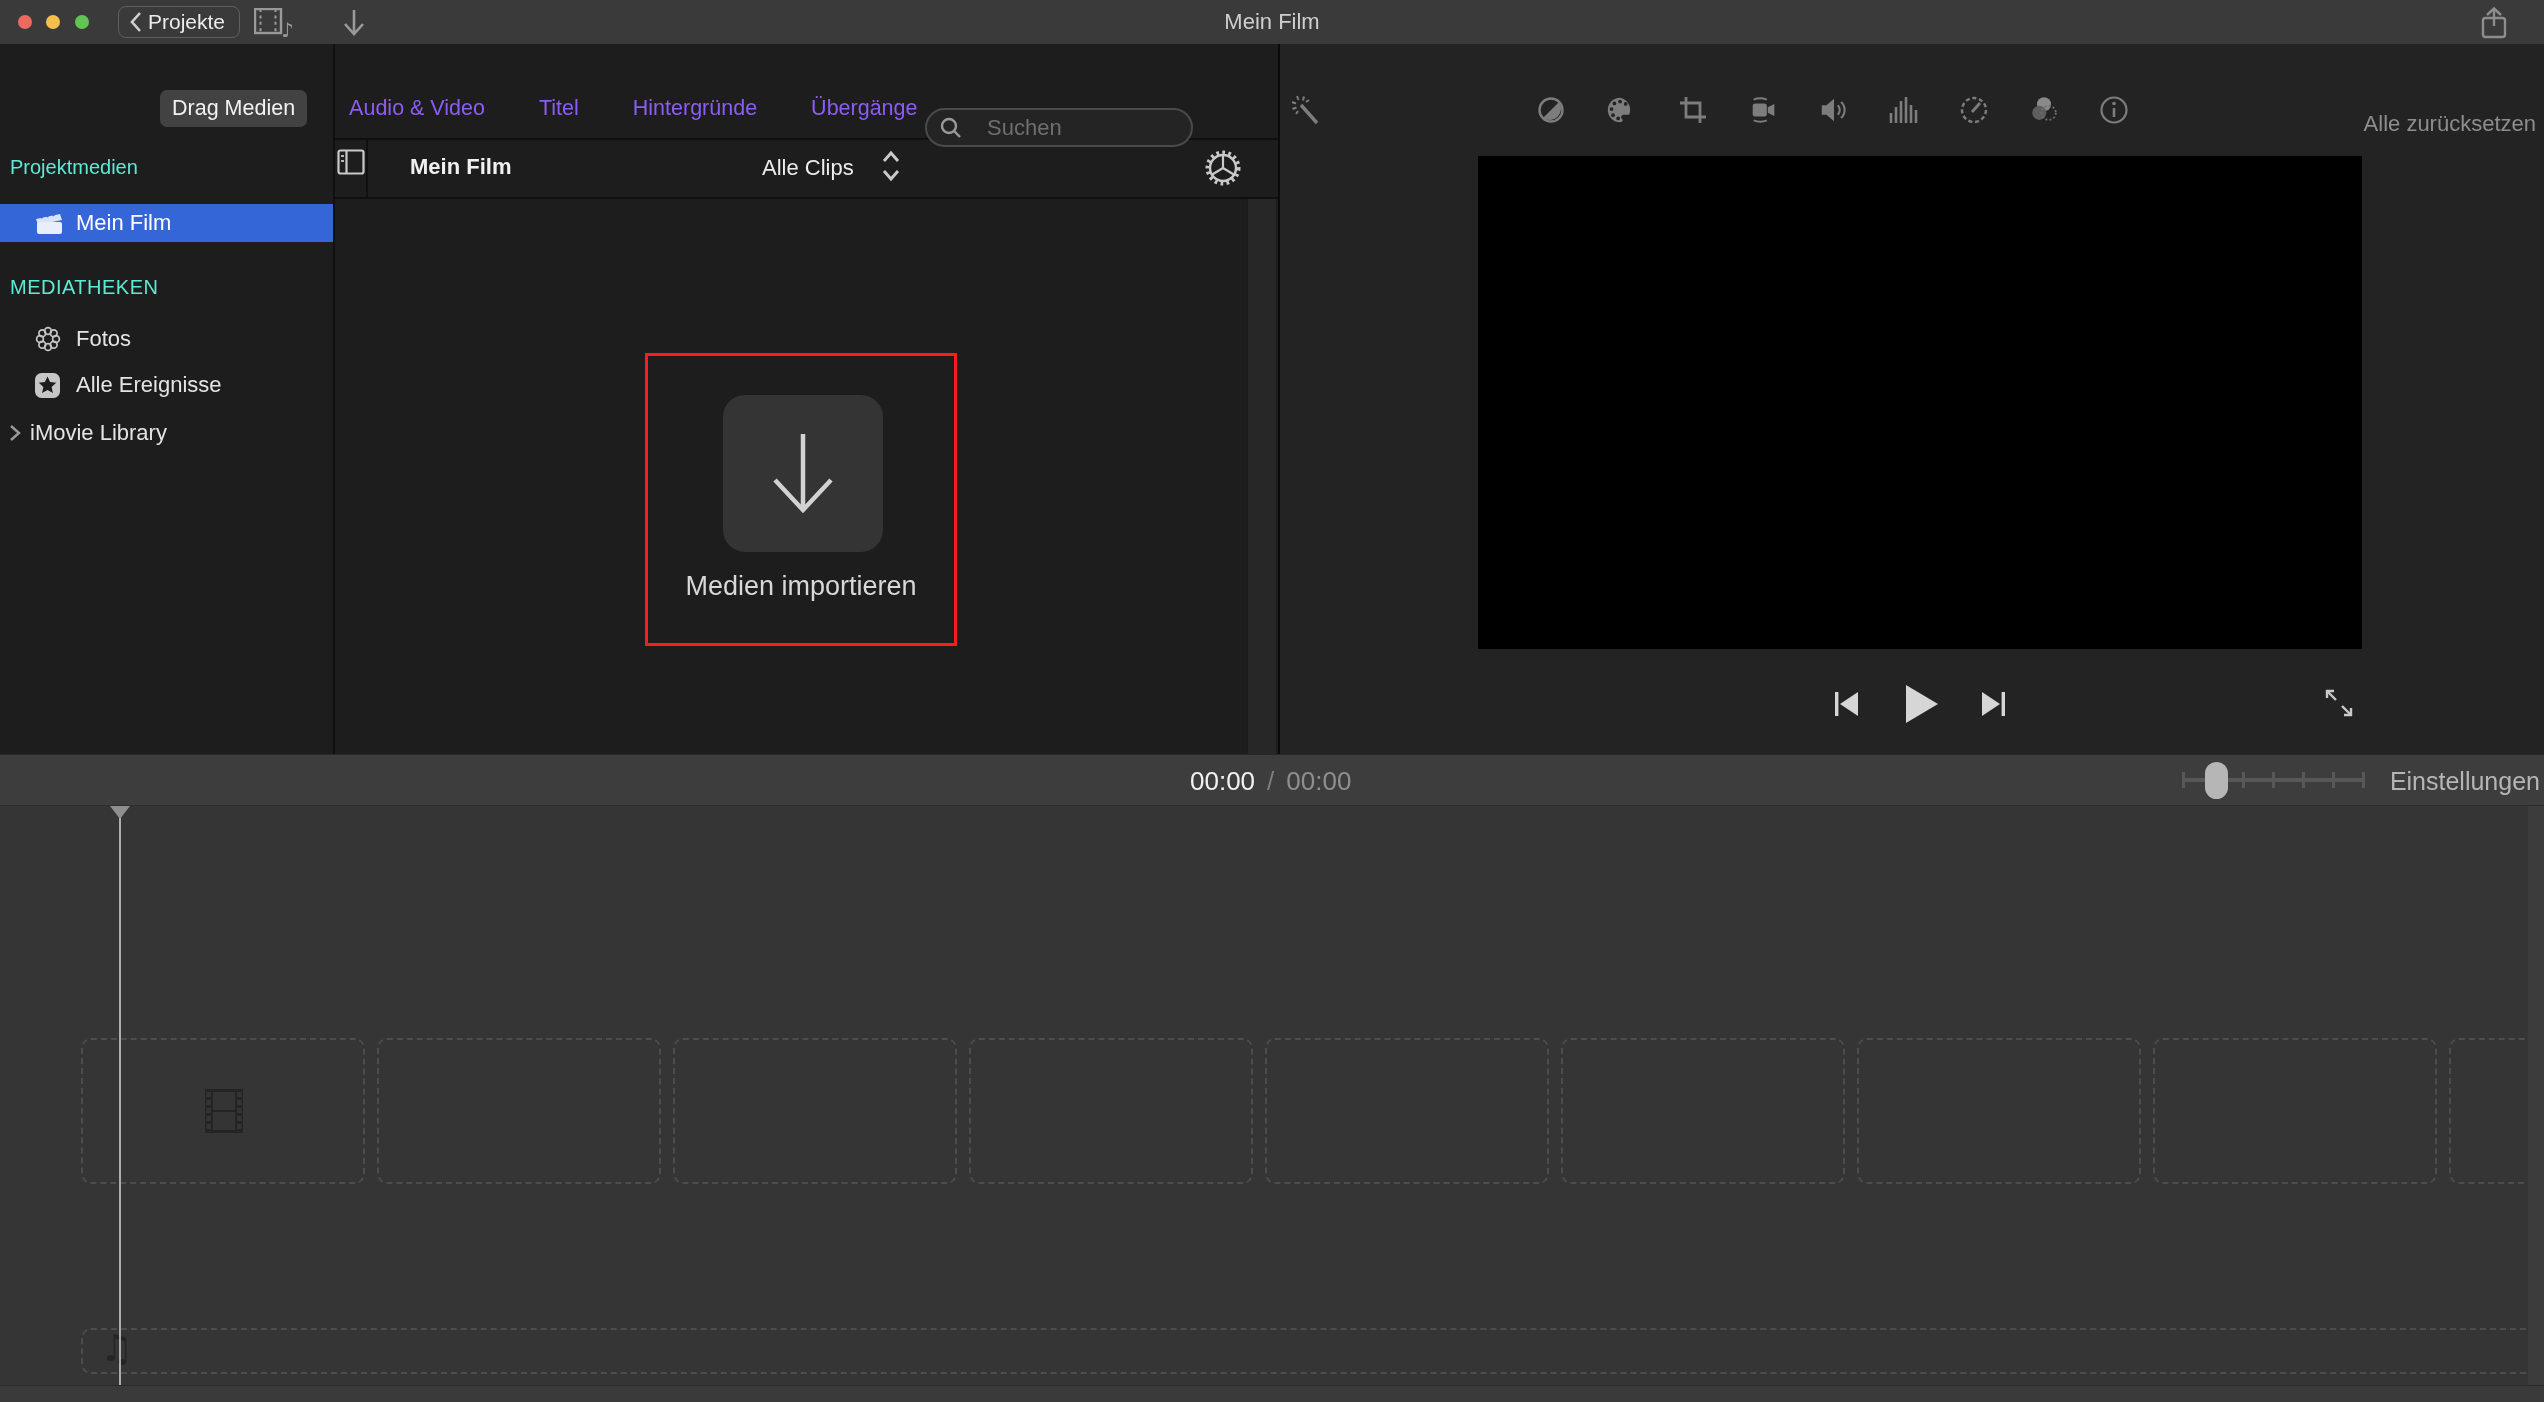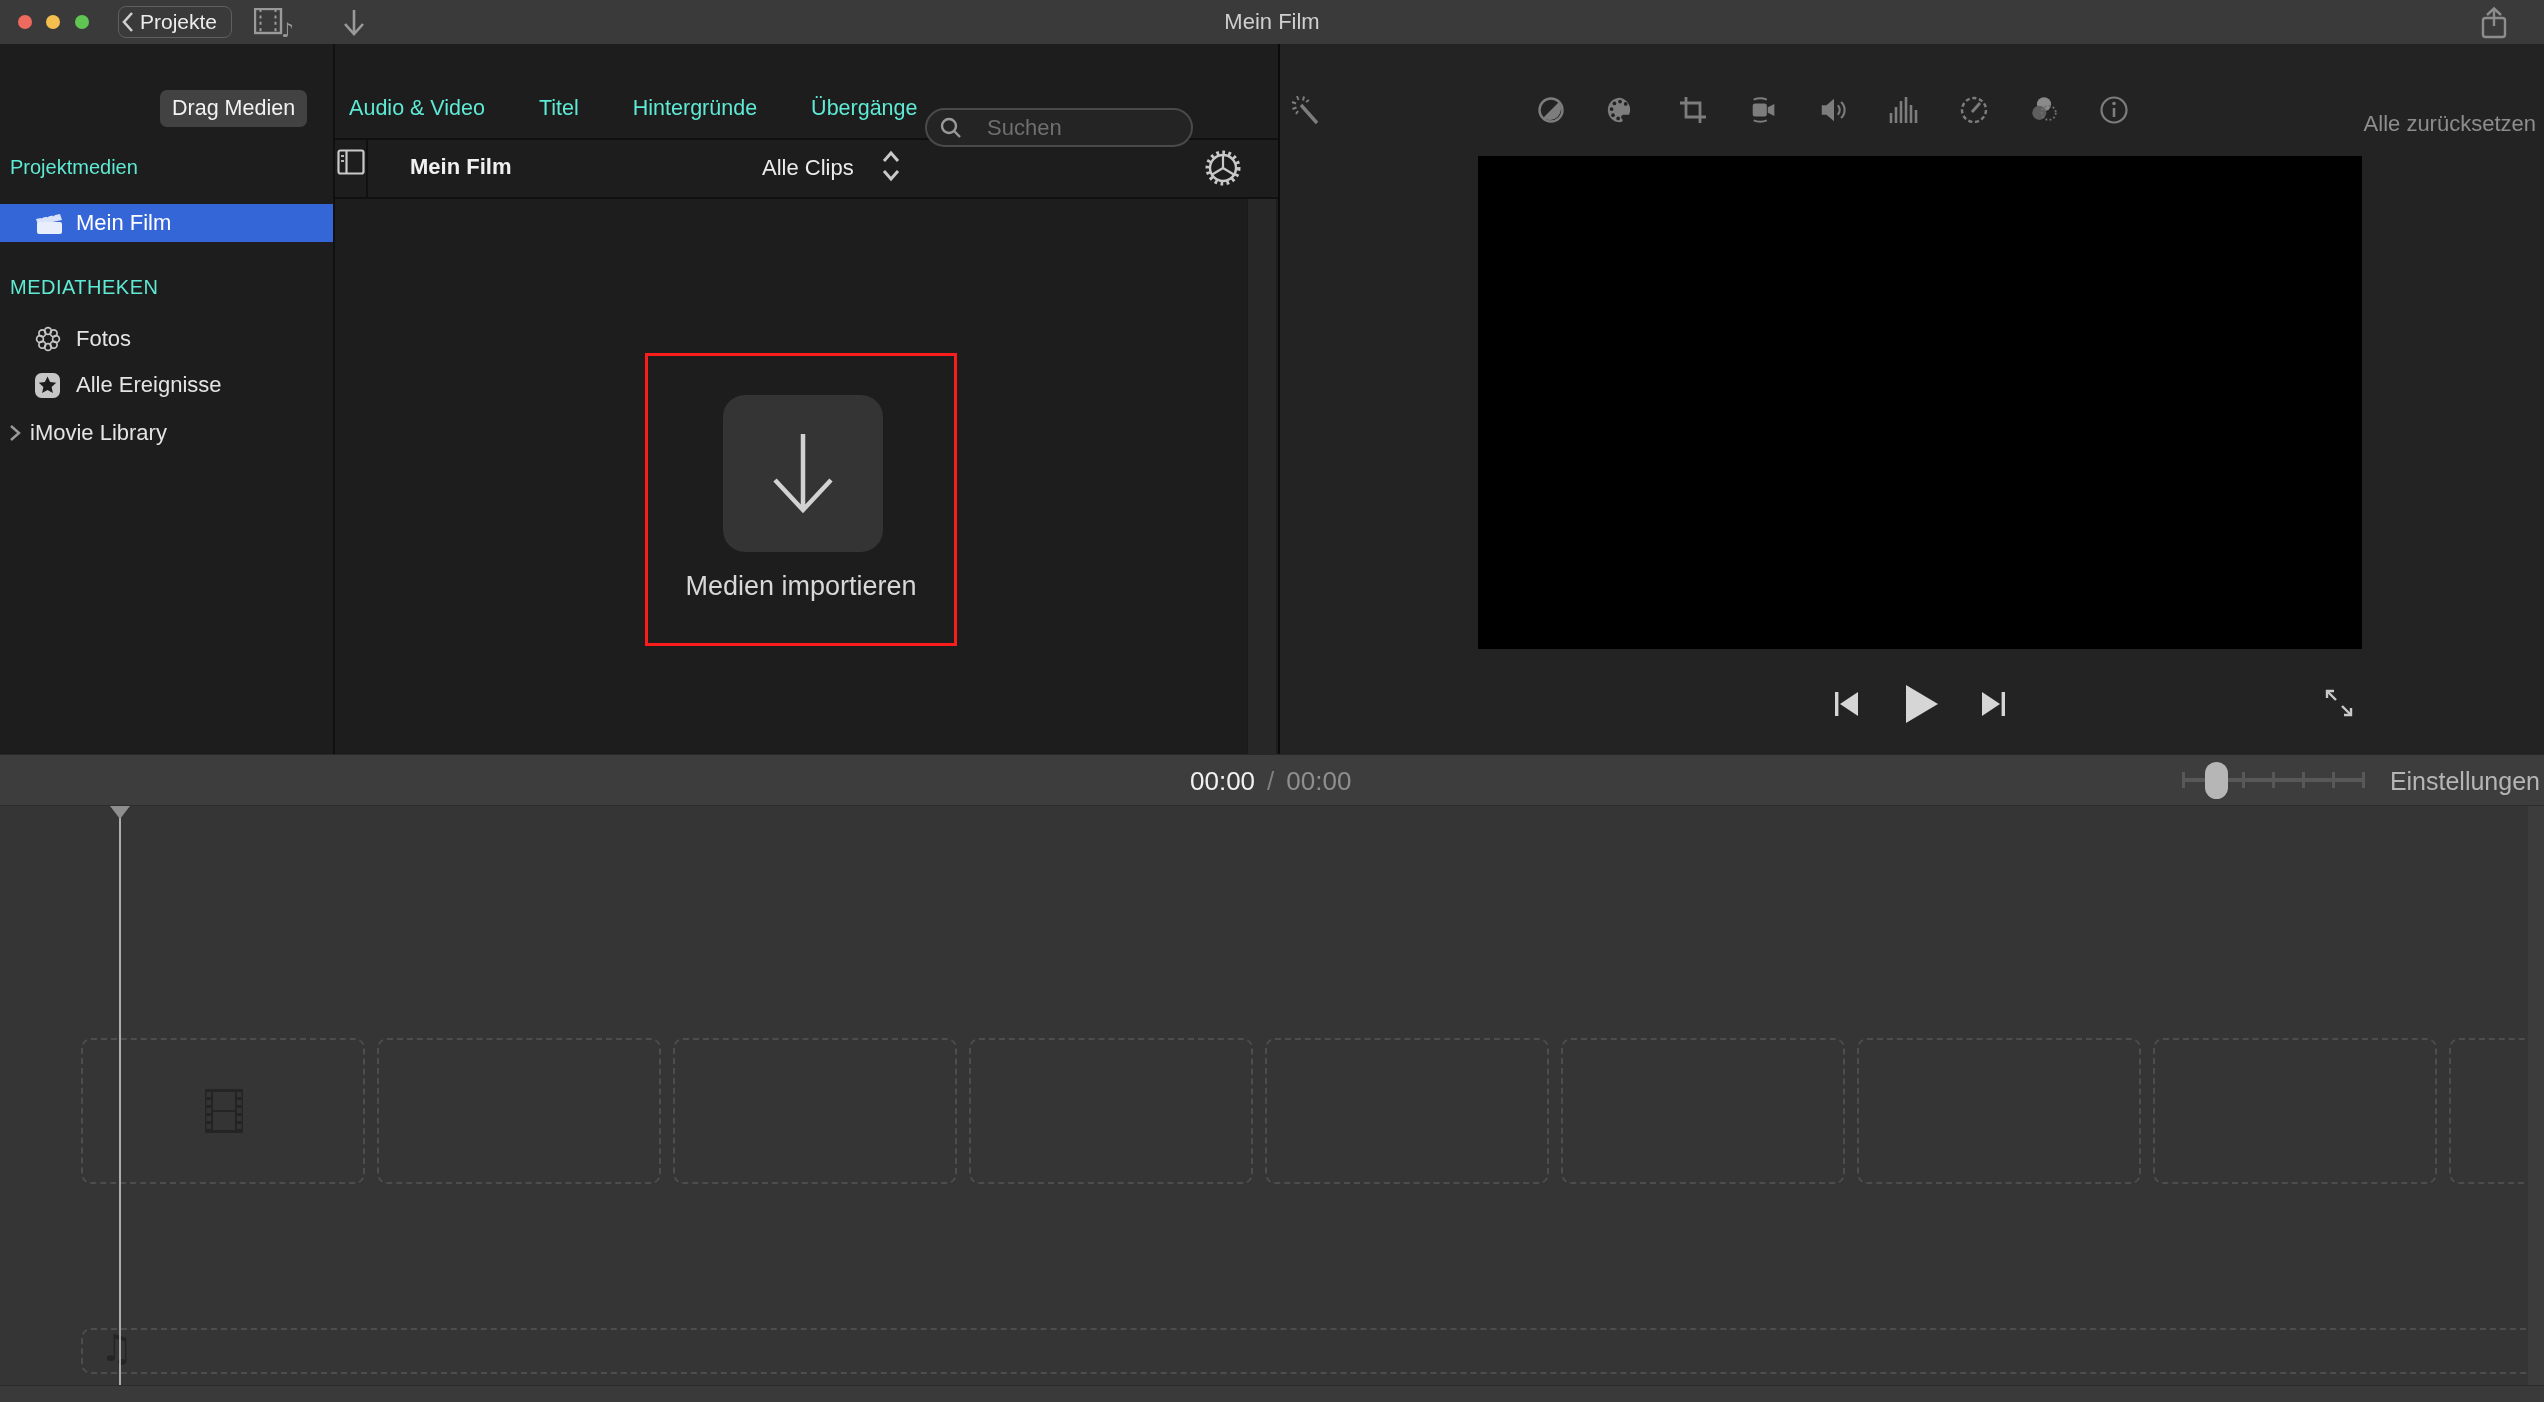--- a/index.html
+++ b/index.html
@@ -4,34 +4,34 @@
 <style>
   * { margin:0; padding:0; box-sizing:border-box; }
   html,body { background:#111; }
   body { font-family:"Liberation Sans","DejaVu Sans",sans-serif; }
   #app { position:relative; width:2544px; height:1402px; overflow:hidden; background:#1d1d1d; }
   .abs { position:absolute; }
 
   
   .titlebar { left:0; top:0; width:2544px; height:44px; background:#3a3a3a; }
   .tl-dot { top:15px; width:14px; height:14px; border-radius:50%; }
-  .projekte-btn { left:118px; top:6px; height:32px; padding:0 14px 0 2px; border:1.5px solid #5f5f5f;
+  .projekte-btn { left:118px; top:6px; height:32px; padding:0 14px 0 10px; border:1.5px solid #5f5f5f;
                   border-radius:8px; display:flex; align-items:center; gap:6px; color:#ececec; font-size:21px; }
   .win-title { left:0; top:9px; width:2544px; text-align:center; color:#cfcfcf; font-size:22px; }
   .tb-icon { color:#9a9a9a; }
 
   
   .upper { left:0; top:44px; width:2544px; height:710px; background:#1d1d1d; }
   .viewer-panel { left:1278px; top:0; width:1266px; height:710px; background:#232323; border-left:2px solid #0b0b0b; }
   .v-div { background:#101010; width:2px; }
   .h-div { background:#101010; height:2px; }
 
   
   .tabs-row { left:160px; top:45px; height:38px; display:flex; align-items:center; gap:30px; }
-  .tab { color:#5eead4; font-size:21.5px; padding:6px 12px; border-radius:7px; white-space:nowrap; }
+  .tab { color:#8b5cf6; font-size:21.5px; padding:6px 12px; border-radius:7px; white-space:nowrap; }
   .tab.selected { background:#424242; color:#f2f2f2; }
 
   
   .side-head { left:10px; color:#5eead4; font-size:20px; font-weight:normal; }
   .side-row { left:0; width:333px; height:38px; display:flex; align-items:center; color:#e4e4e4; font-size:22px; }
   .side-row .icon { position:absolute; left:34px; }
   .side-row .lbl { position:absolute; left:76px; white-space:nowrap; }
   .side-row.selected { background:#3566d7; color:#ffffff; }
 
   

